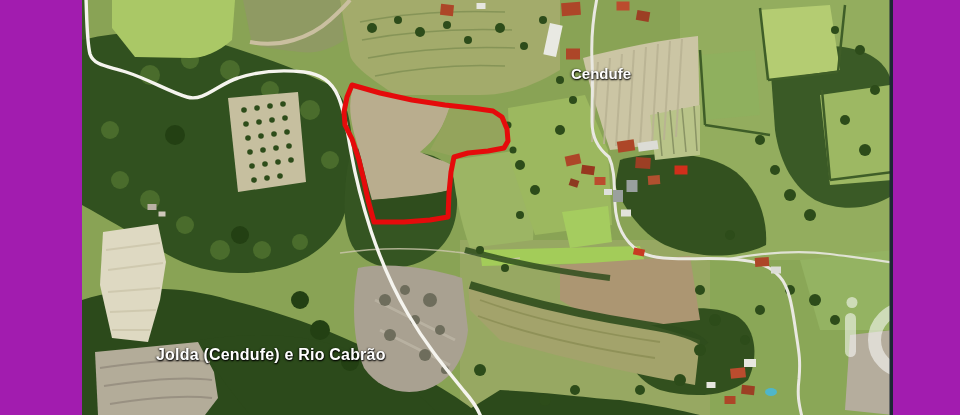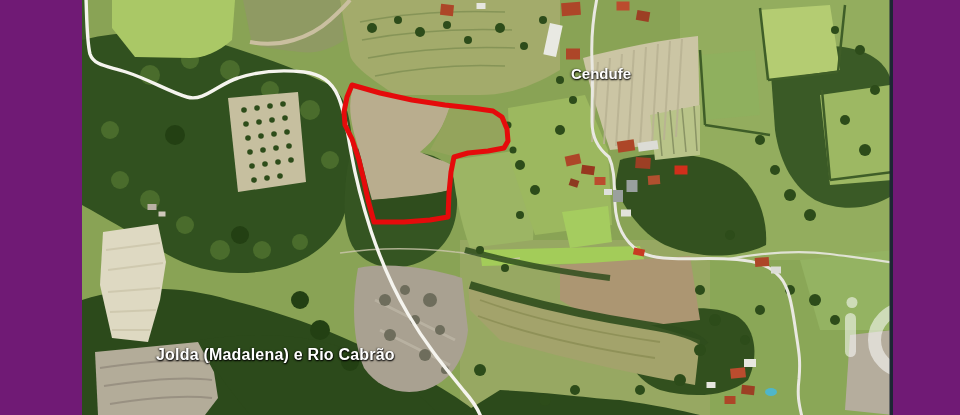--- a/index.html
+++ b/index.html
@@ -1,20 +1,20 @@
 <!DOCTYPE html>
 <html><head>
 <meta charset="utf-8">
 <style>
   html, body { margin: 0; padding: 0; background: #ffffff; }
   .canvas {
     position: relative;
     width: 960px;
     height: 415px;
-    background: #701a75;
+    background: #a21caf;
     overflow: hidden;
     font-family: "Liberation Sans", sans-serif;
   }
   .photo {
     position: absolute;
     left: 82px;
     top: 0;
     width: 811px;
     height: 415px;
   }
@@ -248,15 +248,15 @@
         <rect x="845" y="313" width="11" height="44" rx="5.5" fill="#ffffff"></rect>
         <circle cx="906" cy="340" r="31.5" fill="none" stroke="#ffffff" stroke-width="13"></circle>
       </g>
 
       <rect x="889.5" y="0" width="3.5" height="415" fill="#1d2734"></rect>
 
       <polygon class="parcel-boundary" points="352,85 380,93 412,100 445,105 472,108 493,111 502,117 507,129 508,141 504,148 488,151 468,153 454,157 451,172 449,193 448,217 430,220 404,222 374,222 368,200 364,181 359,160 352,139 345,125 344,112 347,97"></polygon>
     </svg>
 
     <div class="label label-cendufe">Cendufe</div>
-    <div class="label label-jolda">Jolda (Madalena) e Rio Cabrão</div>
+    <div class="label label-jolda">Jolda (Cendufe) e Rio Cabrão</div>
   </div>
 </div>
 
 </body></html>

